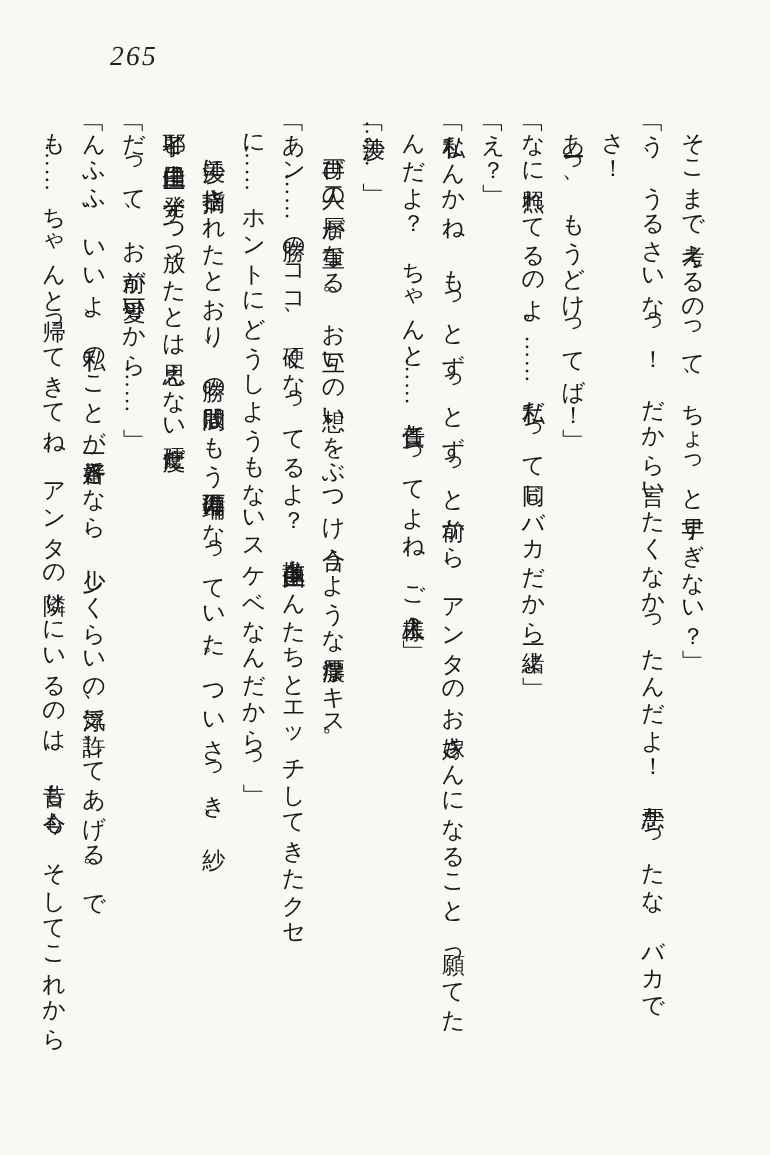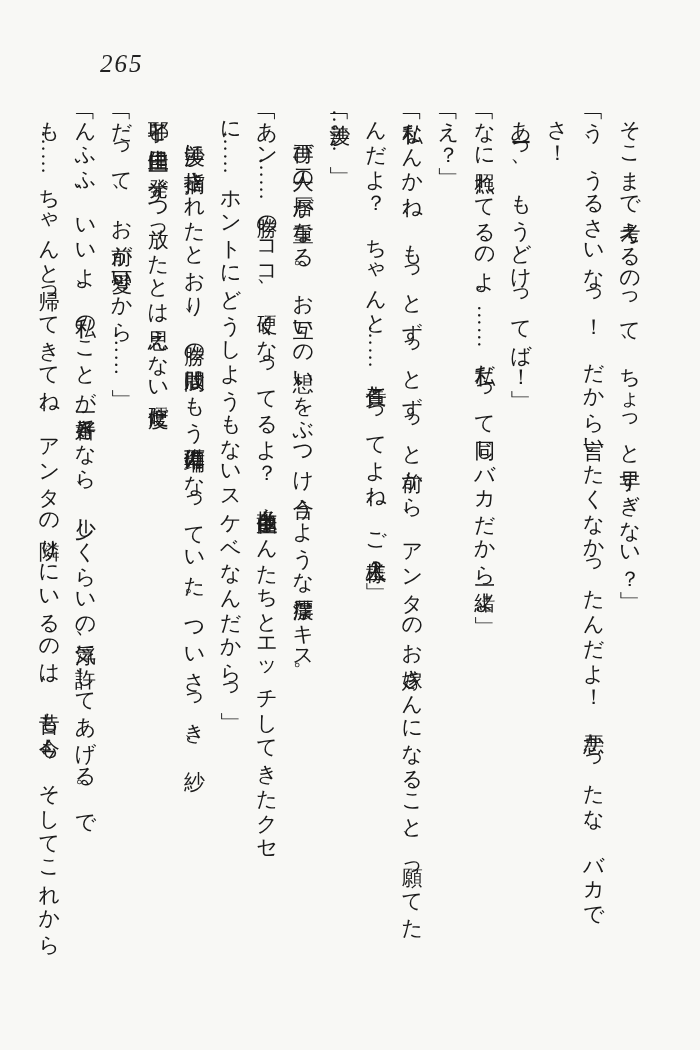--- a/index.html
+++ b/index.html
@@ -14,21 +14,21 @@
   .page {
     position: relative;
     width: 700px;
     height: 1050px;
     background: #f8f8f5;
     font-family: "Liberation Serif", "DejaVu Serif", serif;
     color: #1a1a1a;
   }
   .page-number {
     position: absolute;
-    top: 50px;
+    top: 38px;
     left: 100px;
     font-size: 25px;
     font-style: italic;
     letter-spacing: 2px;
     color: #222;
   }
   .text-block {
     position: absolute;
     top: 106px;
     right: 52px;

